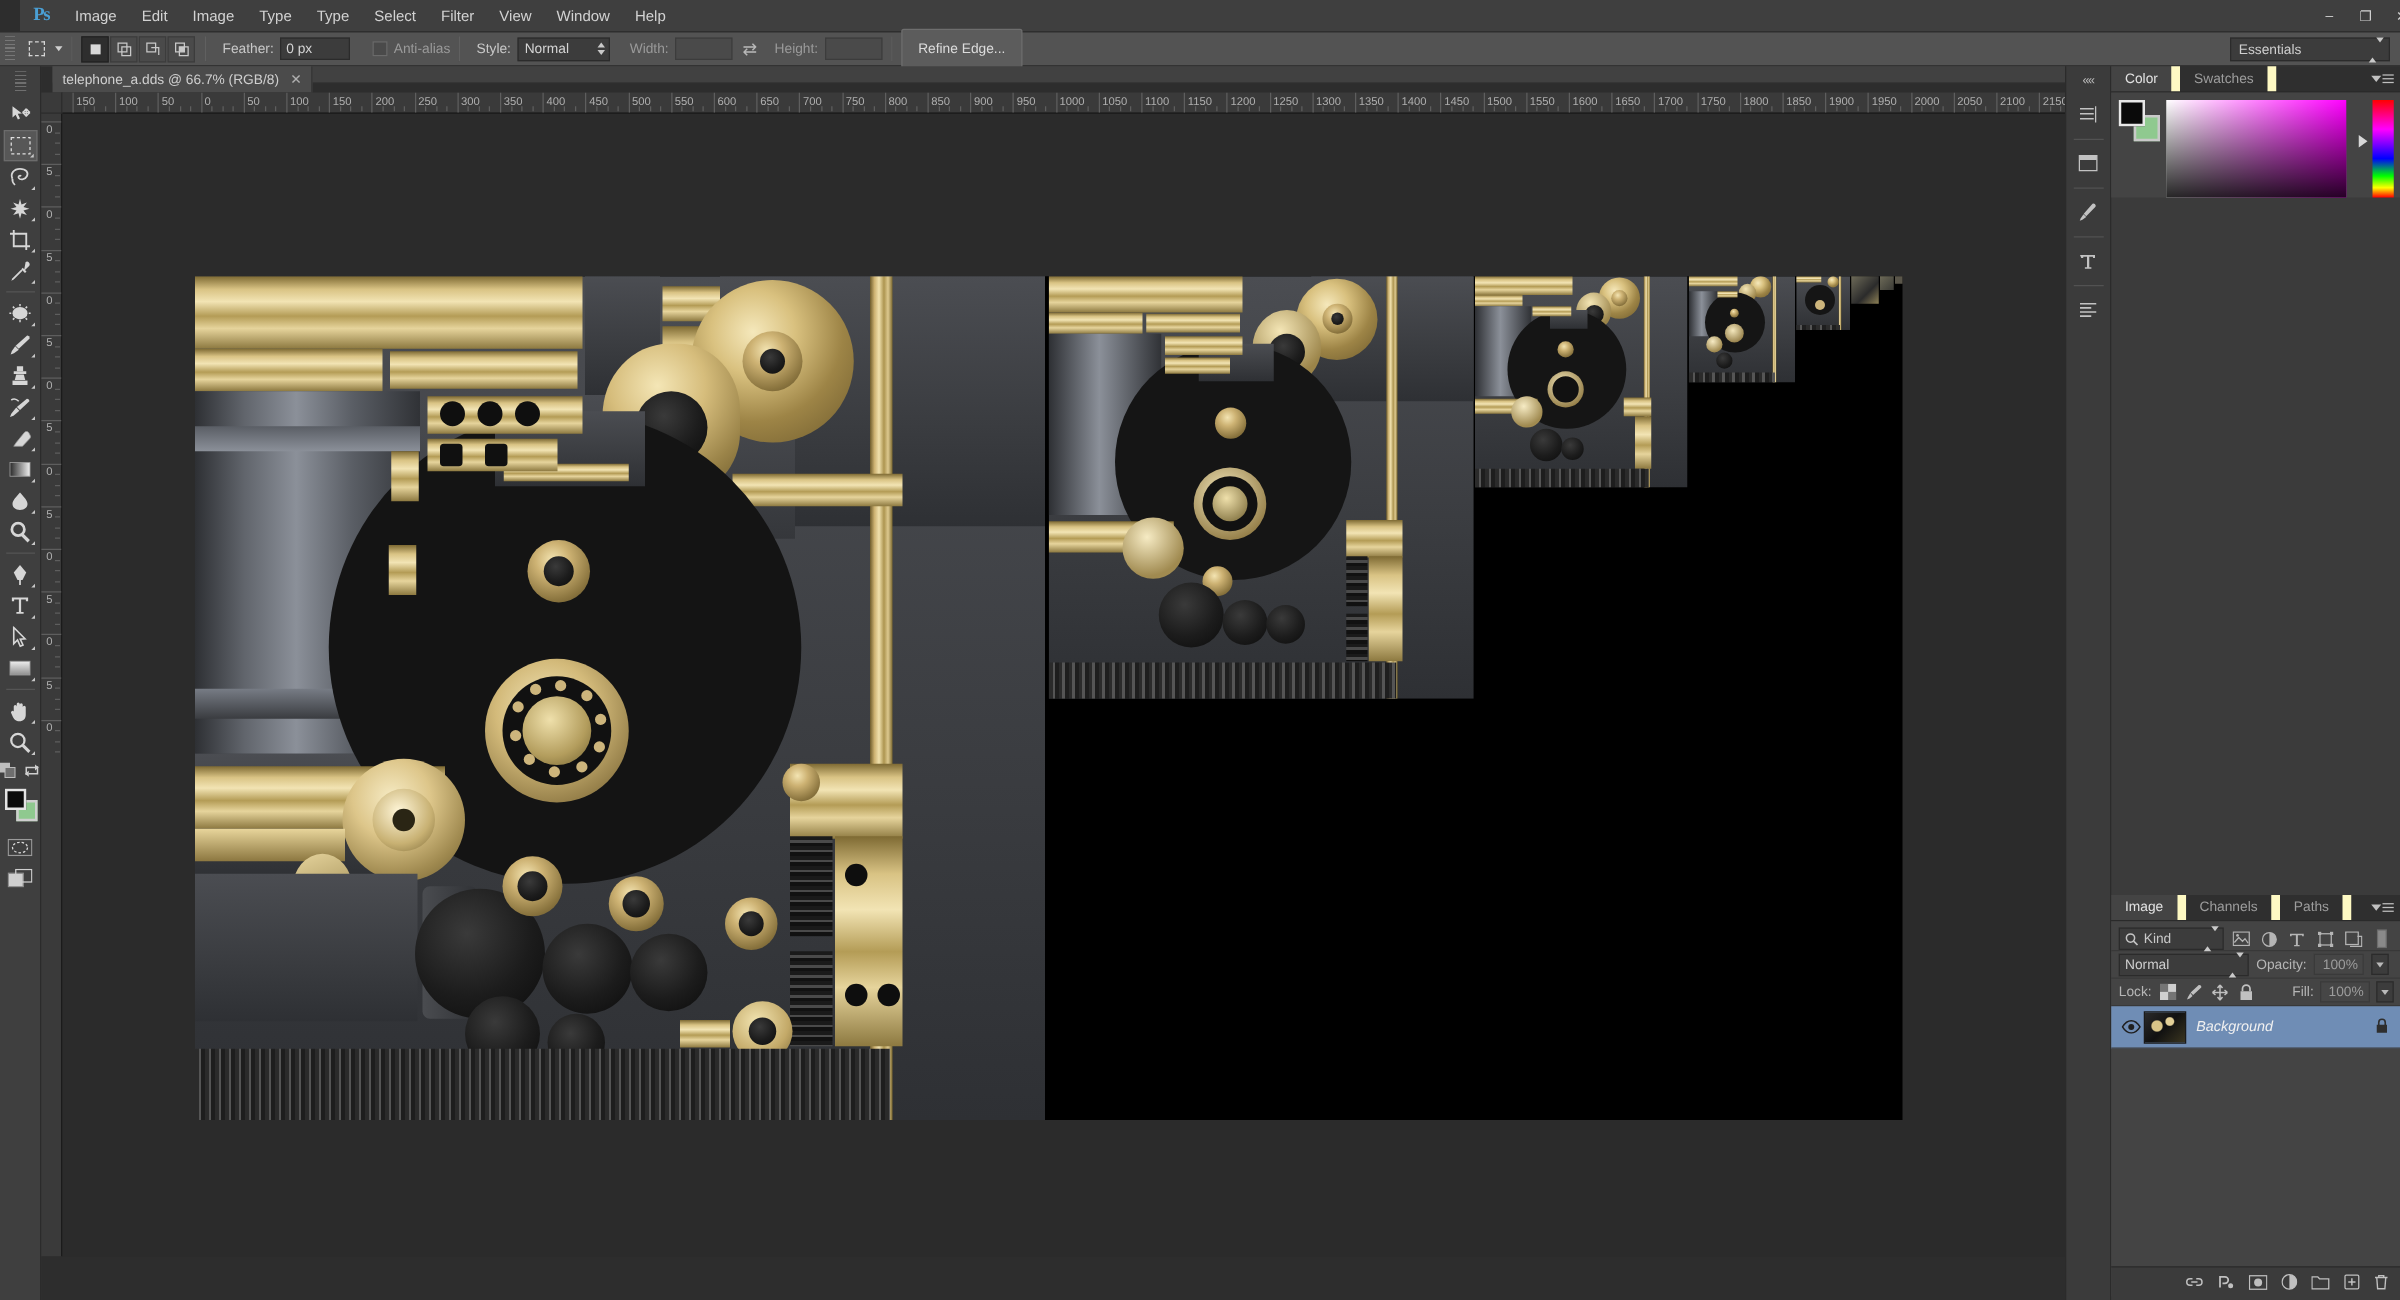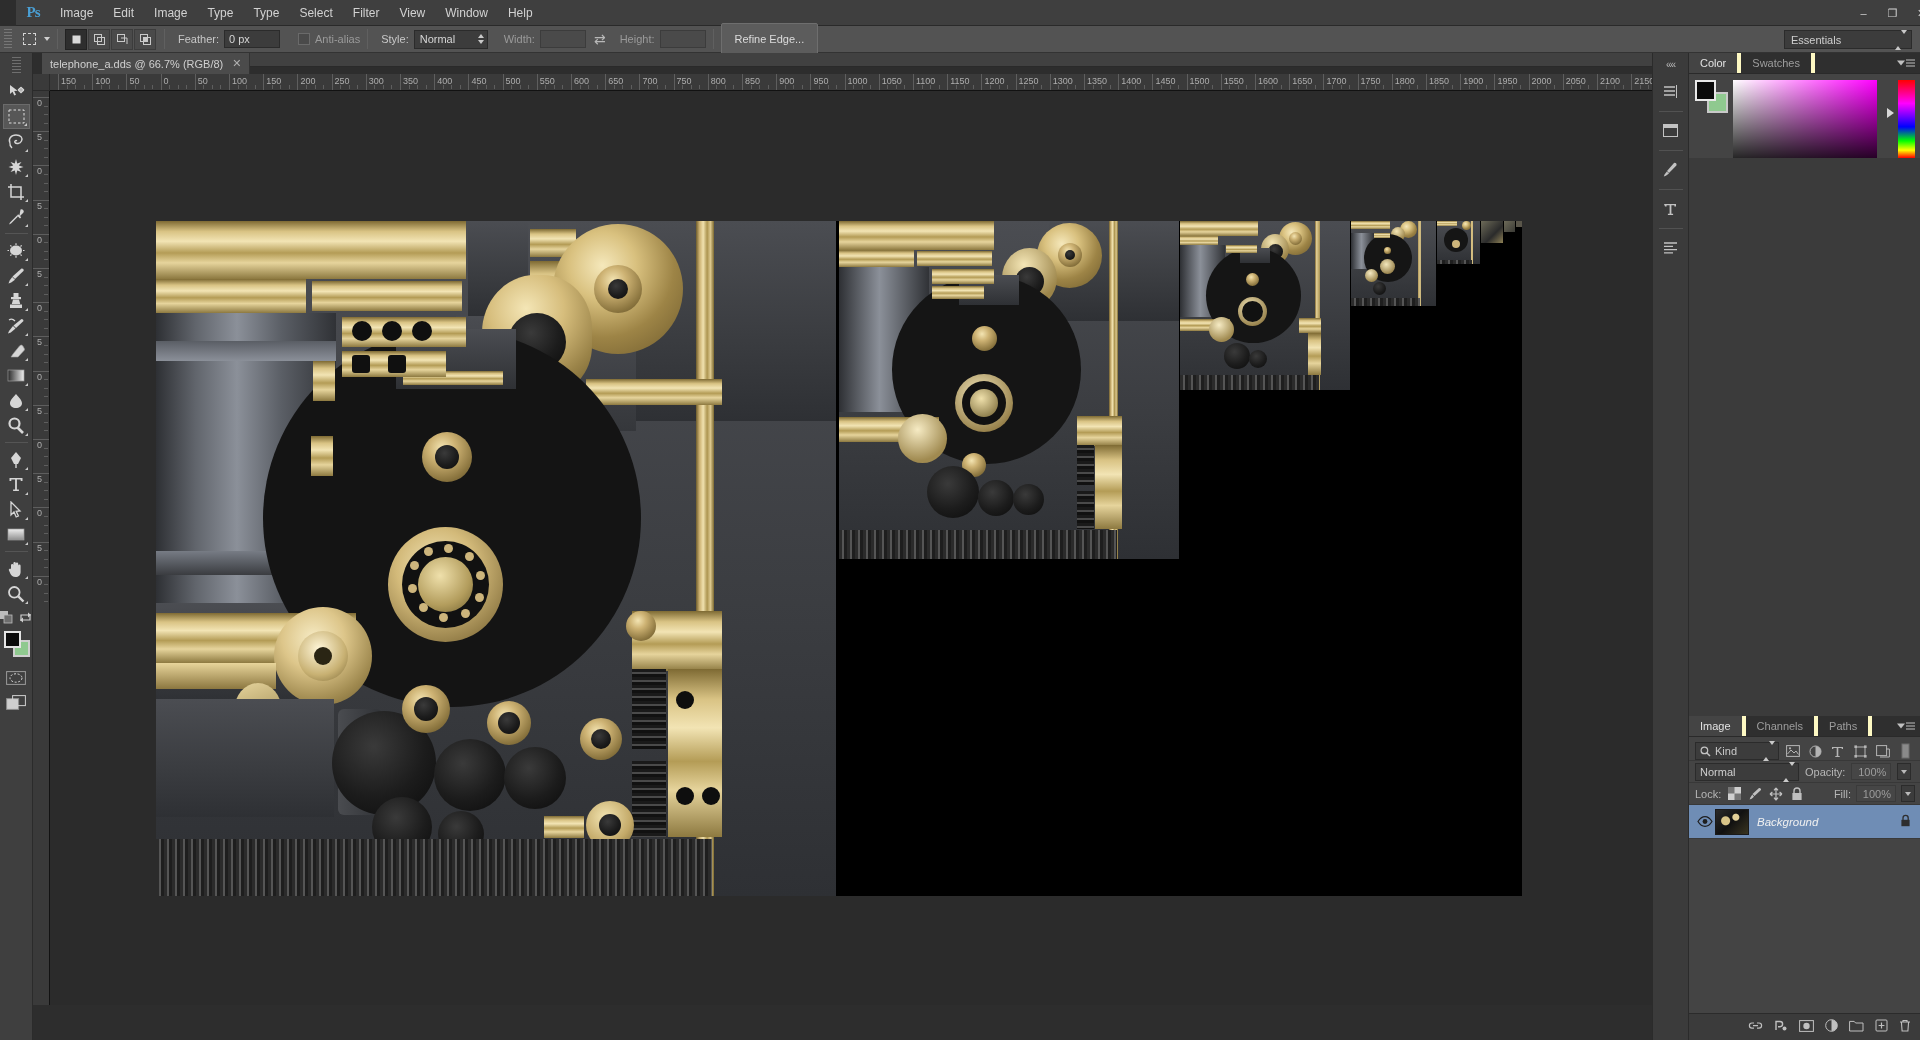--- a/index.html
+++ b/index.html
@@ -229,21 +229,21 @@
     background: #3b3b3b; border-left: 1px solid #2b2b2b;
   }
   .panel { position: absolute; left: 0; width: 232px; background: #3b3b3b; }
   .panel-tabs {
     height: 21px; background: #2f2f2f; display: flex; align-items: stretch;
     border-bottom: 1px solid #2a2a2a; position: relative;
   }
   .ptab {
     padding: 0 11px; display: flex; align-items: center;
     color: #9d9d9d; font-size: 11px; background: #2f2f2f;
-    border-right: 4px solid #fef9c3;
+    border-right: 7px solid #fef9c3;
   }
   .ptab.active { background: #444; color: #e2e2e2; }
   .panel-menu {
     position: absolute; right: 6px; top: 50%; transform: translateY(-50%);
     display: flex; align-items: center; gap: 1px;
   }
   .pm-tri { width:0;height:0;border-left:4px solid transparent;border-right:4px solid transparent;border-top:5px solid #c0c0c0;}
   .pm-lines { display: flex; flex-direction: column; gap: 2px; }
   .pm-lines span { display:block; width: 9px; height: 1px; background: #c0c0c0; }
   .panel-body { background: #444; }

